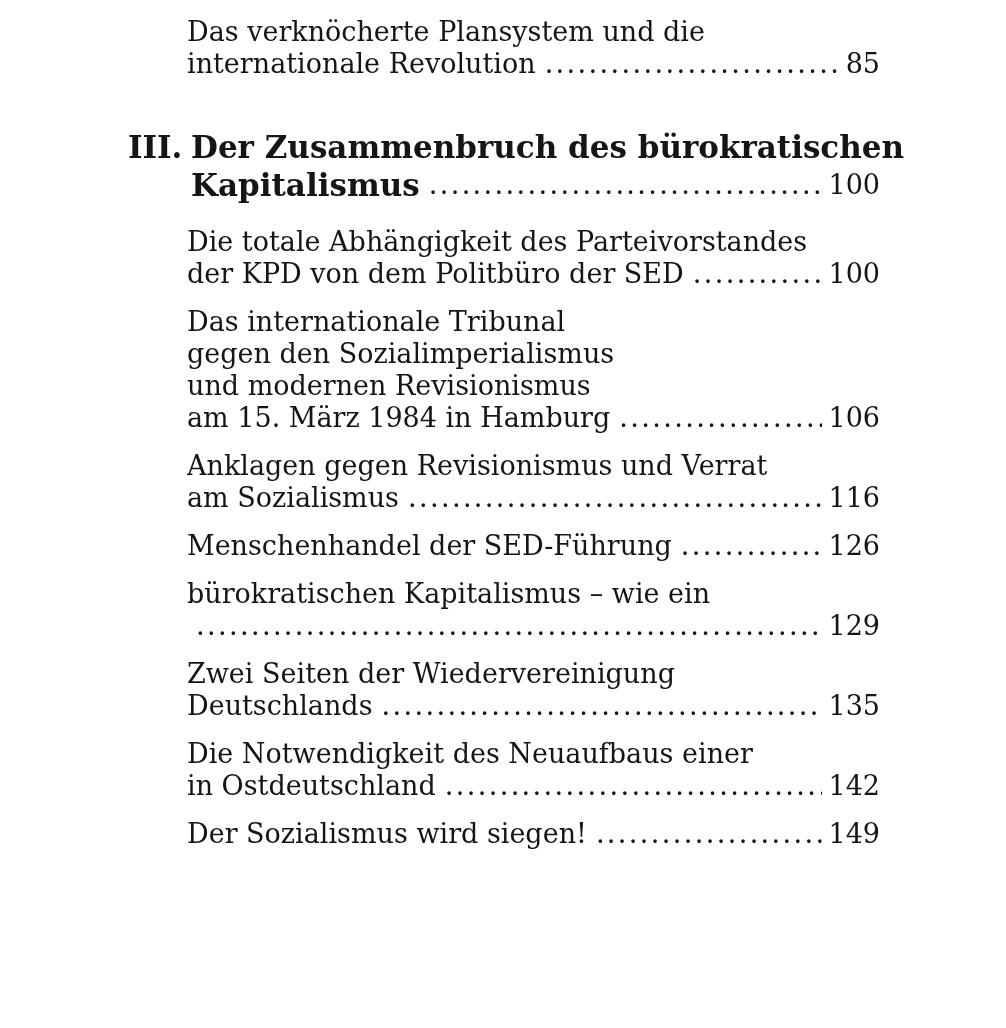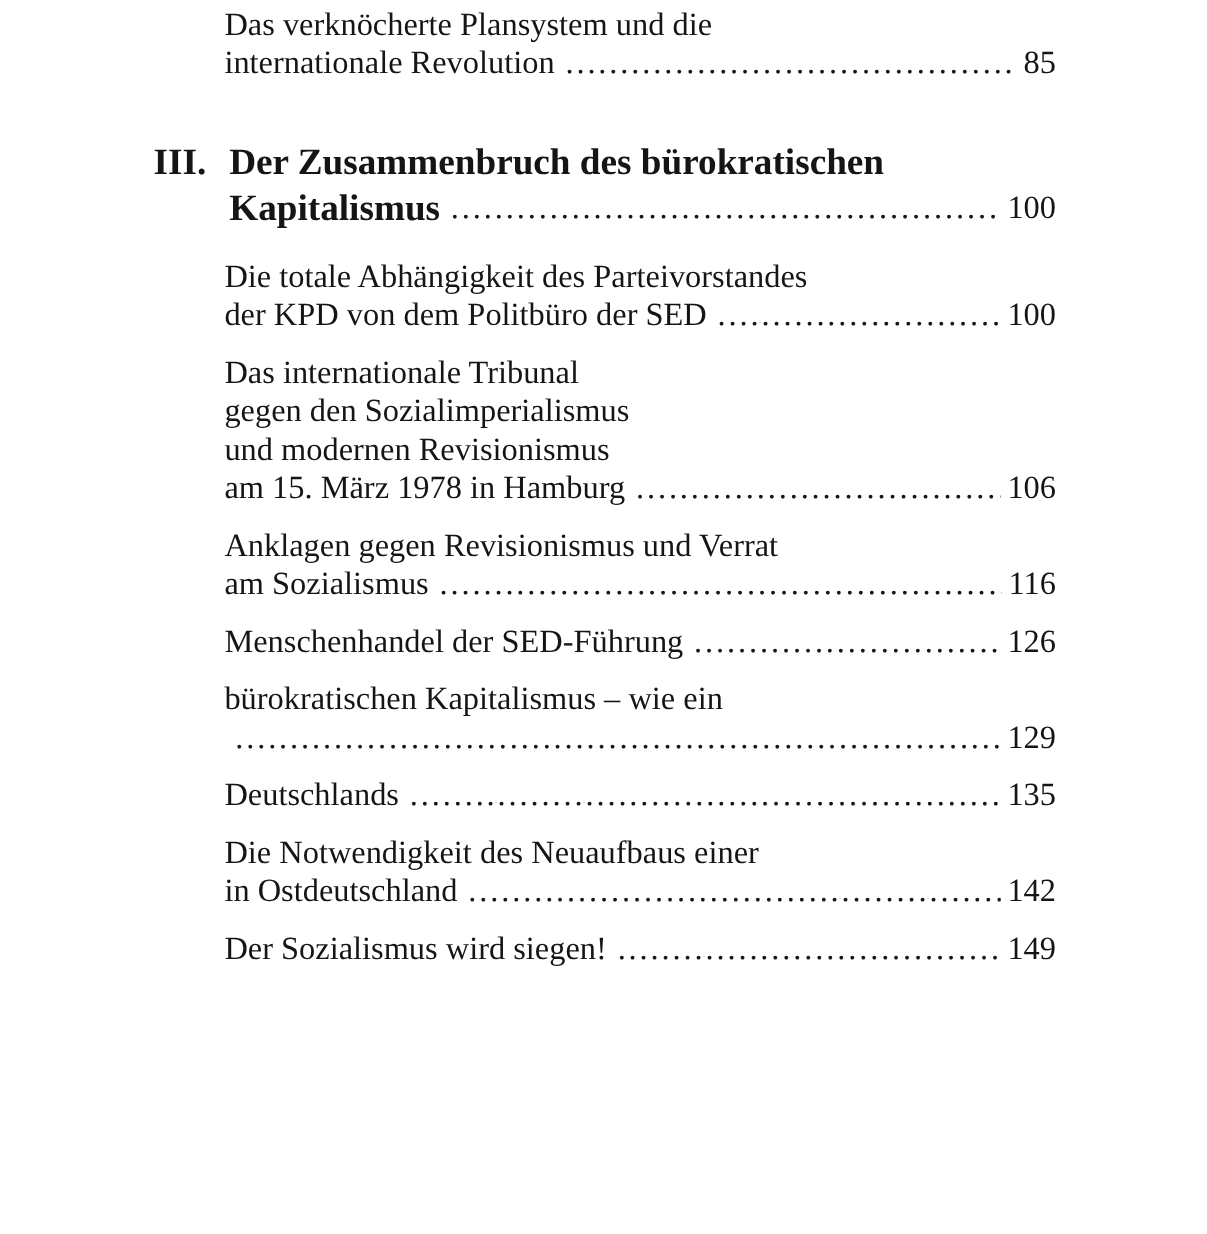--- a/index.html
+++ b/index.html
@@ -11,25 +11,24 @@
     height: 1028px;
     background: #ffffff;
     color: #151515;
     font-family: "DejaVu Serif", "Liberation Serif", serif;
     position: relative;
     overflow: hidden;
   }
   .toc {
     position: absolute;
     left: 187px;
-    top: 4px;
+    top: 16px;
     width: 693px;
     font-size: 27px;
     line-height: 32px;
-    font-family: Liberation Serif, serif;
   }
   .entry {
     margin-bottom: 16px;
   }
   .entry:last-child {
     margin-bottom: 15px;
   }
   .tline {
     display: flex;
   }
@@ -110,21 +109,21 @@
     <div class="tline">
       <span class="ttext">Das internationale Tribunal</span>
     </div>
     <div class="tline">
       <span class="ttext">gegen den Sozialimperialismus</span>
     </div>
     <div class="tline">
       <span class="ttext">und modernen Revisionismus</span>
     </div>
     <div class="tline">
-      <span class="ttext">am 15. März 1978 in Hamburg</span>
+      <span class="ttext">am 15. März 1984 in Hamburg</span>
       <span class="leader">........................................................................................................................</span>
       <span class="pnum">106</span>
     </div>
   </div>
 
   <div class="entry">
     <div class="tline">
       <span class="ttext">Anklagen gegen Revisionismus und Verrat</span>
     </div>
     <div class="tline">
@@ -147,20 +146,23 @@
       <span class="ttext">bürokratischen Kapitalismus – wie ein</span>
     </div>
     <div class="tline">
       <span class="leader">........................................................................................................................</span>
       <span class="pnum">129</span>
     </div>
   </div>
 
   <div class="entry">
     <div class="tline">
+      <span class="ttext">Zwei Seiten der Wiedervereinigung</span>
+    </div>
+    <div class="tline">
       <span class="ttext">Deutschlands</span>
       <span class="leader">........................................................................................................................</span>
       <span class="pnum">135</span>
     </div>
   </div>
 
   <div class="entry">
     <div class="tline">
       <span class="ttext">Die Notwendigkeit des Neuaufbaus einer</span>
     </div>

